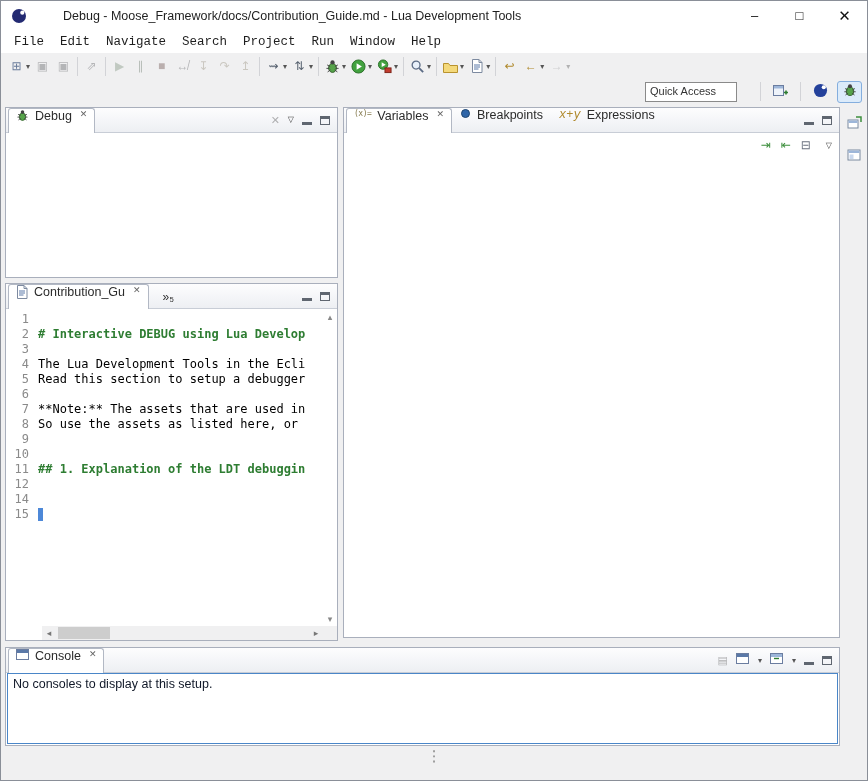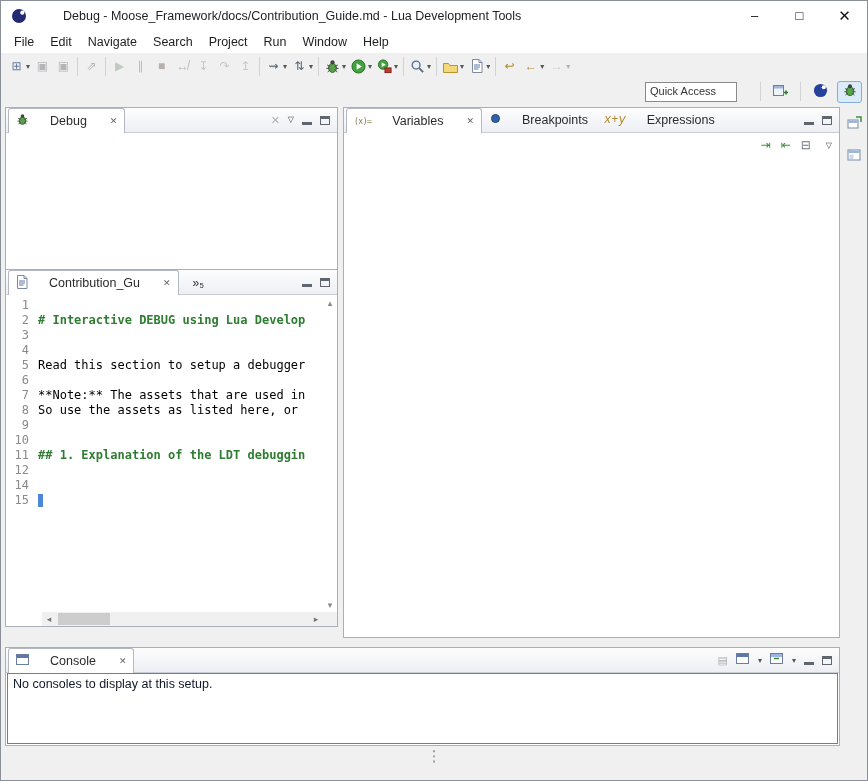--- a/index.html
+++ b/index.html
@@ -9,38 +9,38 @@
     background: #f0f0f1; border: 1px solid #8a8f98; overflow: hidden;
     font-family: "Liberation Sans", sans-serif; font-size: 12.5px; color: #1e1e1e;
   }
   
   .titlebar { height: 30px; background: #fff; display: flex; align-items: center; padding-left: 9px; gap: 28px; }
   .title-text { margin-left: 7px; }
   .win-controls { margin-left: auto; display: flex; height: 30px; }
   .win-btn { width: 45px; text-align: center; line-height: 30px; font-size: 13px; color:#111; }
   .win-btn.close { font-size: 15px; }
   
-  .menubar { height: 22px; background: #fff; display: flex; align-items: center; padding-left: 5px; }
+  .menubar { height: 22px; background: #fff; display: flex; align-items: center; padding-left: 5px; font-family: Liberation Mono, monospace; }
   .menu-item { padding: 3px 8px; }
   
   .tb-row1 { height: 26px; display: flex; align-items: center; padding-left: 5px; background:#f0f0f1; }
   .tb-sep { width: 1px; height: 19px; background: #d2d3d7; margin: 0 3px; flex:none; }
   .tb-btn { display: flex; align-items: center; height: 22px; padding: 0 2px; border-radius: 2px; flex:none; }
   .tb-btn .g { width: 17px; text-align: center; font-size: 12px; line-height: 17px; }
   .tb-btn .g svg { vertical-align: middle; }
   .dd { font-size: 8px; color: #555; margin-left: 1px; }
   .disabled { opacity: .4; filter: grayscale(.8); }
   .tb-row2 { height: 25px; display: flex; align-items: center; justify-content: flex-end; padding-right: 5px; gap: 4px; background:#f0f0f1; }
   .quick-access { width: 92px; height: 20px; background: #fff; border: 1px solid #8a8a8a; color: #333; font-size: 11px; padding: 2px 4px; margin-right: 16px; }
   .persp-btn { width: 25px; height: 22px; display: flex; align-items: center; justify-content: center; border: 1px solid transparent; border-radius: 3px; }
   .persp-btn.active { background: #dcebfa; border-color: #84aede; }
   
   .panel { position: absolute; background: #fff; border: 1px solid #a9afbc; }
   .panel-header { height: 25px; background: linear-gradient(#fdfdfe, #edeff3); border-bottom: 1px solid #c8cdd6; display: flex; align-items: flex-end; padding-left: 2px; }
-  .tab { display: flex; align-items: center; gap: 21px; height: 25px; padding: 0 7px; border: 1px solid transparent; color:#2b2b2b; }
+  .tab { display: flex; gap: 6px; height: 25px; padding: 0 7px; border: 1px solid transparent; color:#2b2b2b; }
   .tab.selected { background: #fff; border-color: #b2b8c4; border-bottom: none; border-radius: 3px 3px 0 0; margin-bottom: -1px; }
   .tab .close { font-size: 9px; color: #666; margin-left: 2px; }
   .vars-glyph { font-family: "DejaVu Sans Mono", monospace; font-size: 8px; color: #857b4e; letter-spacing: -0.5px; }
   .expr-glyph { font-family: Liberation Mono, monospace; font-size: 12px; color: #b08a2e; font-style: italic; }
   .header-actions { margin-left: auto; display: flex; align-items: center; gap: 8px; padding-right: 7px; align-self: center; }
   .ha { font-size: 11px; color: #444; line-height: 12px; }
   .ico-min { display: inline-block; width: 10px; height: 10px; border-bottom: 3px solid #5f6670; }
   .ico-max { display: inline-block; width: 10px; height: 9px; border: 1px solid #5f6670; border-top-width: 3px; }
   .vmenu { font-size: 8px; color: #444; }
   .overflow-badge { margin-left: 14px; margin-bottom: 4px; font-size: 12px; color: #333; }
@@ -258,21 +258,21 @@
       <div class="header-actions">
         <span class="ha disabled">✕</span>
         <span class="ha vmenu">▽</span>
         <span class="ico-min"></span>
         <span class="ico-max"></span>
       </div>
     </div>
     <div style="position:absolute;top:26px;left:0;right:0;bottom:0;background:#fff;"></div>
   </div>
 
-  <div class="panel" style="left:4px;top:268px;width:333px;height:358px;">
+  <div class="panel" style="left:4px;top:282px;width:333px;height:358px;">
     <div class="panel-header">
       <div class="tab selected">
         <span>
           <svg width="12" height="14" viewBox="0 0 12 14">
               <path d="M1.5 0.5h6.5L11 3.5v10H1.5z" fill="#fff" stroke="#7d8aa0"></path>
               <path d="M8 0.5v3h3" fill="none" stroke="#7d8aa0"></path>
               <path d="M3 6h6M3 8h6M3 10h4.5" stroke="#5b79a8"></path>
             </svg>
         </span>
         <span>Contribution_Gu</span>
@@ -293,20 +293,21 @@
           <div class="ed-line">
             <span class="ln">2</span>
             <span class="lt heading"># Interactive DEBUG using Lua Develop</span>
           </div>
           <div class="ed-line">
             <span class="ln">3</span>
             <span class="lt"></span>
           </div>
           <div class="ed-line">
             <span class="ln">4</span>
+            <span class="lt">The Lua Development Tools in the Ecli</span>
           </div>
           <div class="ed-line">
             <span class="ln">5</span>
             <span class="lt">Read this section to setup a debugger</span>
           </div>
           <div class="ed-line">
             <span class="ln">6</span>
             <span class="lt"></span>
           </div>
           <div class="ed-line">

